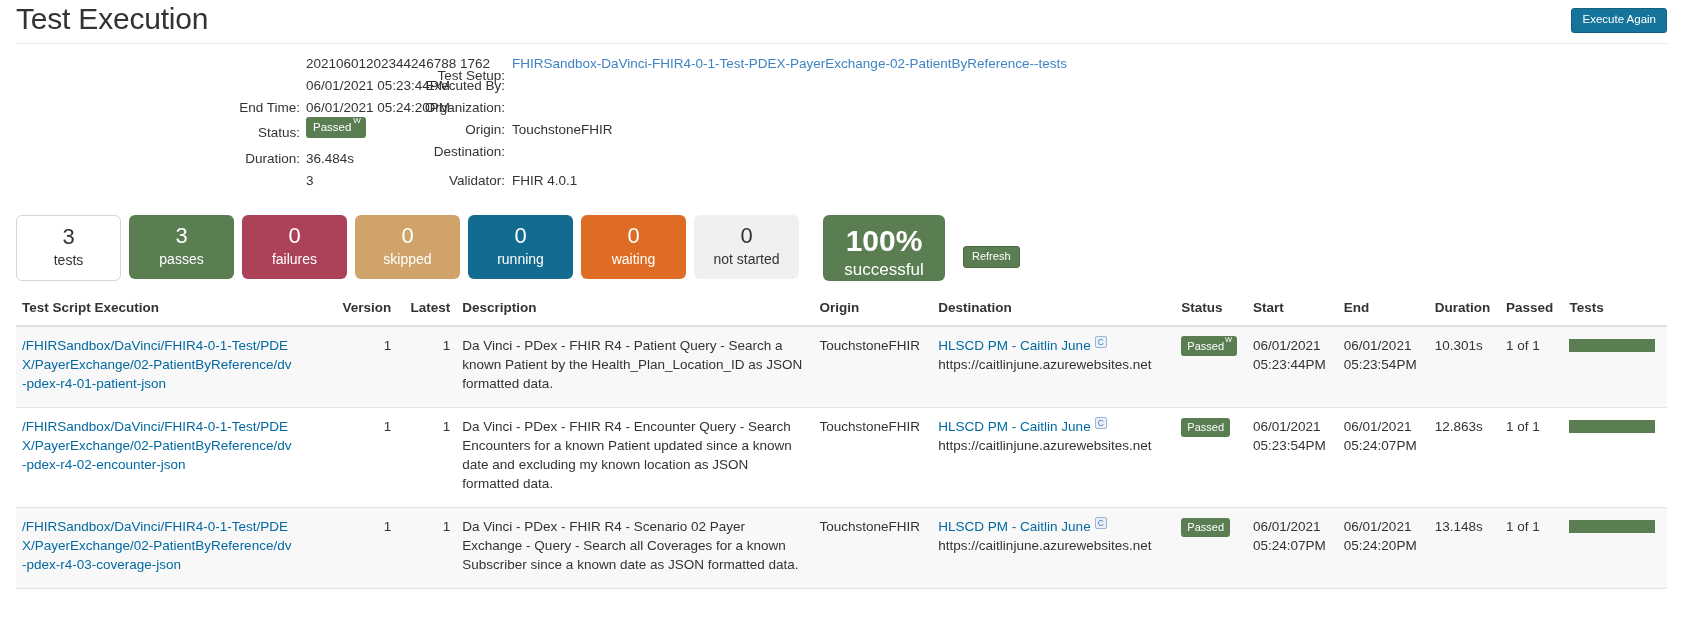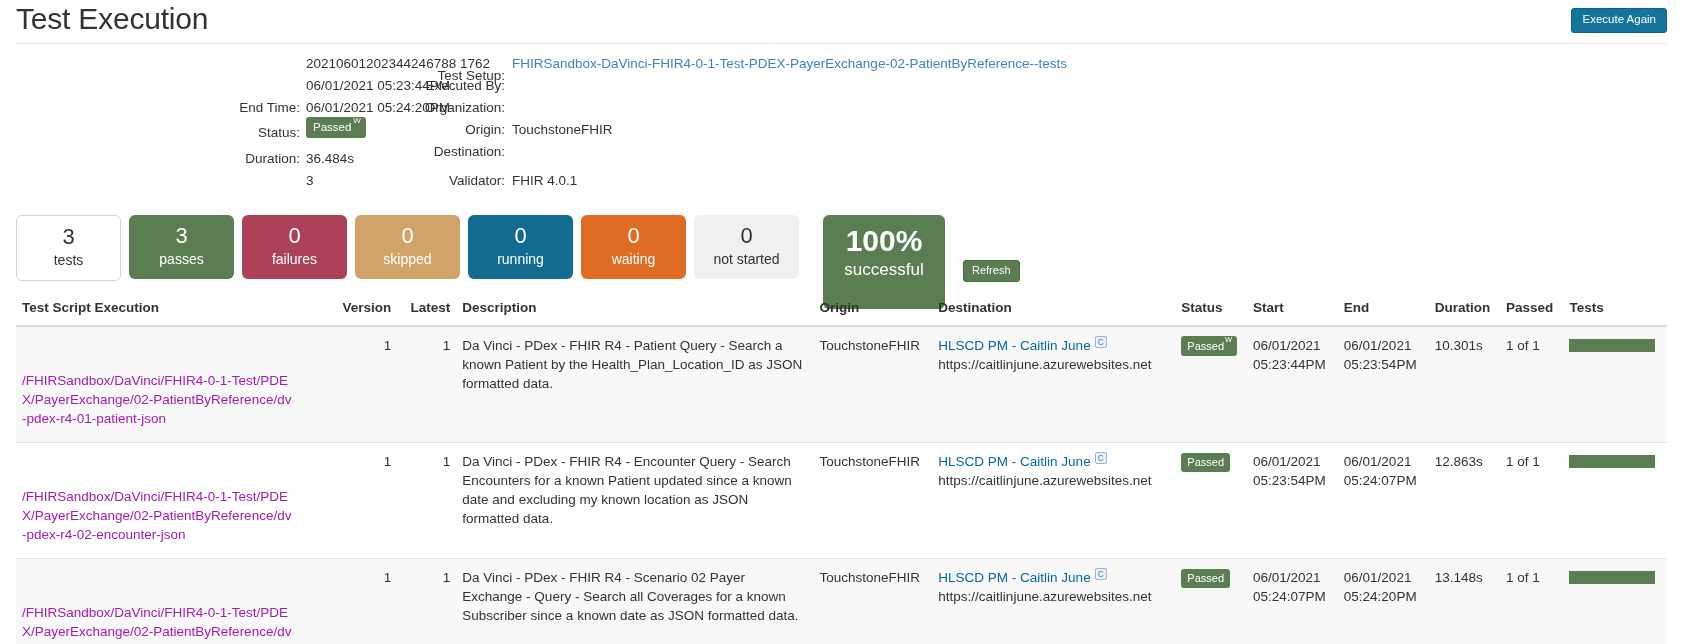--- a/index.html
+++ b/index.html
@@ -119,21 +119,21 @@
   .stat.notstarted {
     background: #f0f0f0;
     color: #333333;
   }
   .pct-box {
     width: 122px;
     border-radius: 6px;
     text-align: center;
     background: #5a7d52;
     color: #ffffff;
-    padding: 8px 2px 28px 2px;
+    padding: 8px 2px 0 2px;
     margin-left: 16px;
   }
   .pct-box .num { font-size: 30px; line-height: 36px; font-weight: bold; }
   .pct-box .cap { font-size: 17px; line-height: 22px; }
   .refresh-btn {
     align-self: center;
     margin-left: 10px;
     margin-top: 18px;
     background: #5a7d52;
     color: #ffffff;
@@ -183,26 +183,25 @@
   .c-origin  { width: 108px; }
   .c-dest    { width: 230px; }
   .c-status  { width: 66px; }
   .c-start   { width: 86px; }
   .c-end     { width: 86px; }
   .c-dur     { width: 66px; }
   .c-passed  { width: 60px; }
   .c-tests   { width: 86px; }
 
   .script-link {
-    color: #a21caf;
+    color: #0369a1;
     text-decoration: none;
     word-break: break-all;
     display: inline-block;
     max-width: 270px;
-    margin-top: 35px;
   }
   .dest-link {
     color: #0369a1;
     text-decoration: none;
   }
   .dest-url { color: #333333; display: block; }
   .sup-c {
     display: inline-block;
     font-size: 8.5px;
     line-height: 10px;

